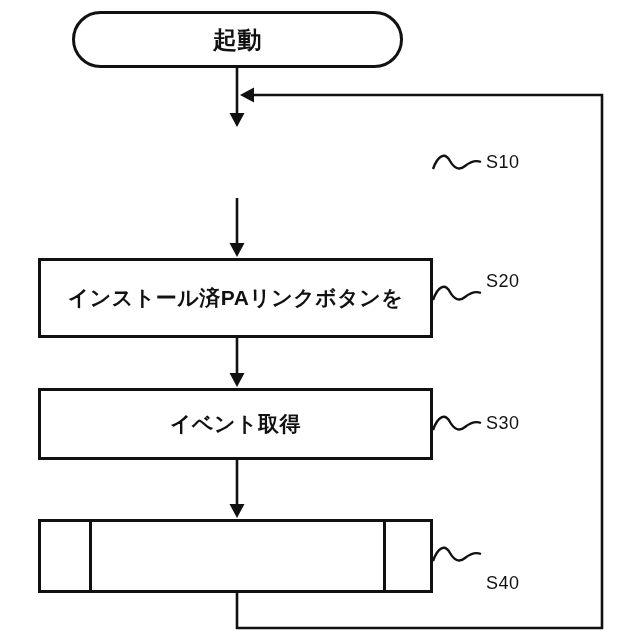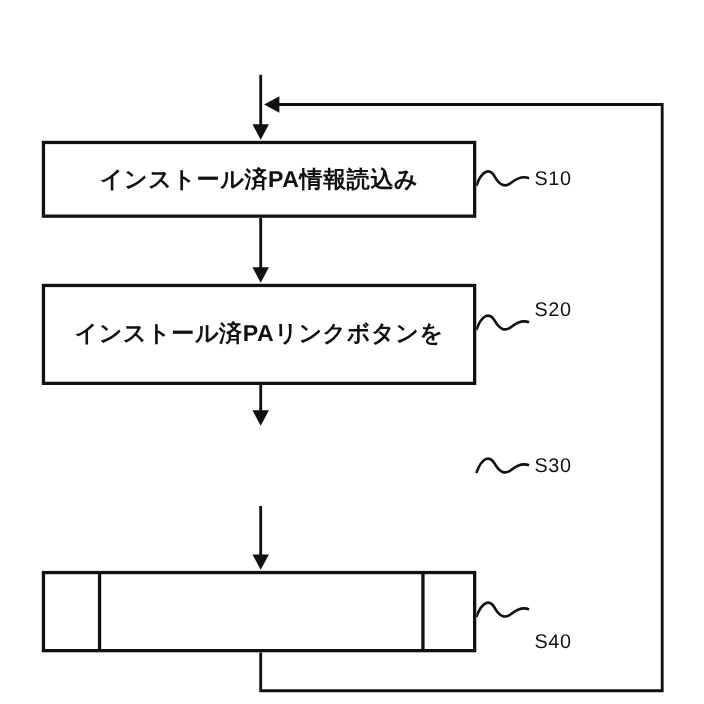--- a/index.html
+++ b/index.html
@@ -42,21 +42,21 @@
     height: 57px;
     border-radius: 30px;
     font-size: 24px;
   }
   .process {
     left: 38px;
     width: 395px;
     font-size: 21px;
   }
   .proc-s10 { top: 128px; height: 70px; }
-  .proc-s20 { top: 258px; height: 92px; line-height: 1.32; }
+  .proc-s20 { top: 258px; height: 80px; line-height: 1.32; }
   .proc-s30 { top: 388px; height: 72px; }
   .proc-s40 { top: 519px; height: 74px; }
   .strut {
     position: absolute;
     top: -1px;
     bottom: -1px;
     width: 3px;
     background: #111111;
   }
   .strut-left  { left: 48px; }
@@ -101,31 +101,34 @@
       <polygon points="240,95 254,87.5 254,102.5"></polygon>
     </g>
     <g stroke="#111111" stroke-width="2.4" fill="none">
       <path d="M433 169 C438 155 445 152 450 161 C454 168 459 171 465 166 C470 162 476 160 481 162"></path>
       <path transform="translate(0,131)" d="M433 169 C438 155 445 152 450 161 C454 168 459 171 465 166 C470 162 476 160 481 162"></path>
       <path transform="translate(0,261)" d="M433 169 C438 155 445 152 450 161 C454 168 459 171 465 166 C470 162 476 160 481 162"></path>
       <path transform="translate(0,392)" d="M433 169 C438 155 445 152 450 161 C454 168 459 171 465 166 C470 162 476 160 481 162"></path>
     </g>
   </svg>
 
+  <div class="node terminator">
+    <span>起動</span>
+  </div>
 
-  <div class="node process proc-s10">
-    <span>インストール済PA情報読込み</span>
-  </div>
 
   <div class="node process proc-s20">
     <span>
       <span class="stack">インストール済PAリンクボタンを</span>
     </span>
   </div>
 
+  <div class="node process proc-s30">
+    <span>イベント取得</span>
+  </div>
 
   <div class="node process proc-s40">
     <div class="strut strut-left"></div>
     <div class="strut strut-right"></div>
   </div>
 
   <div class="step-label step-s10">S10</div>
   <div class="step-label step-s20">S20</div>
   <div class="step-label step-s30">S30</div>
   <div class="step-label step-s40">S40</div>

